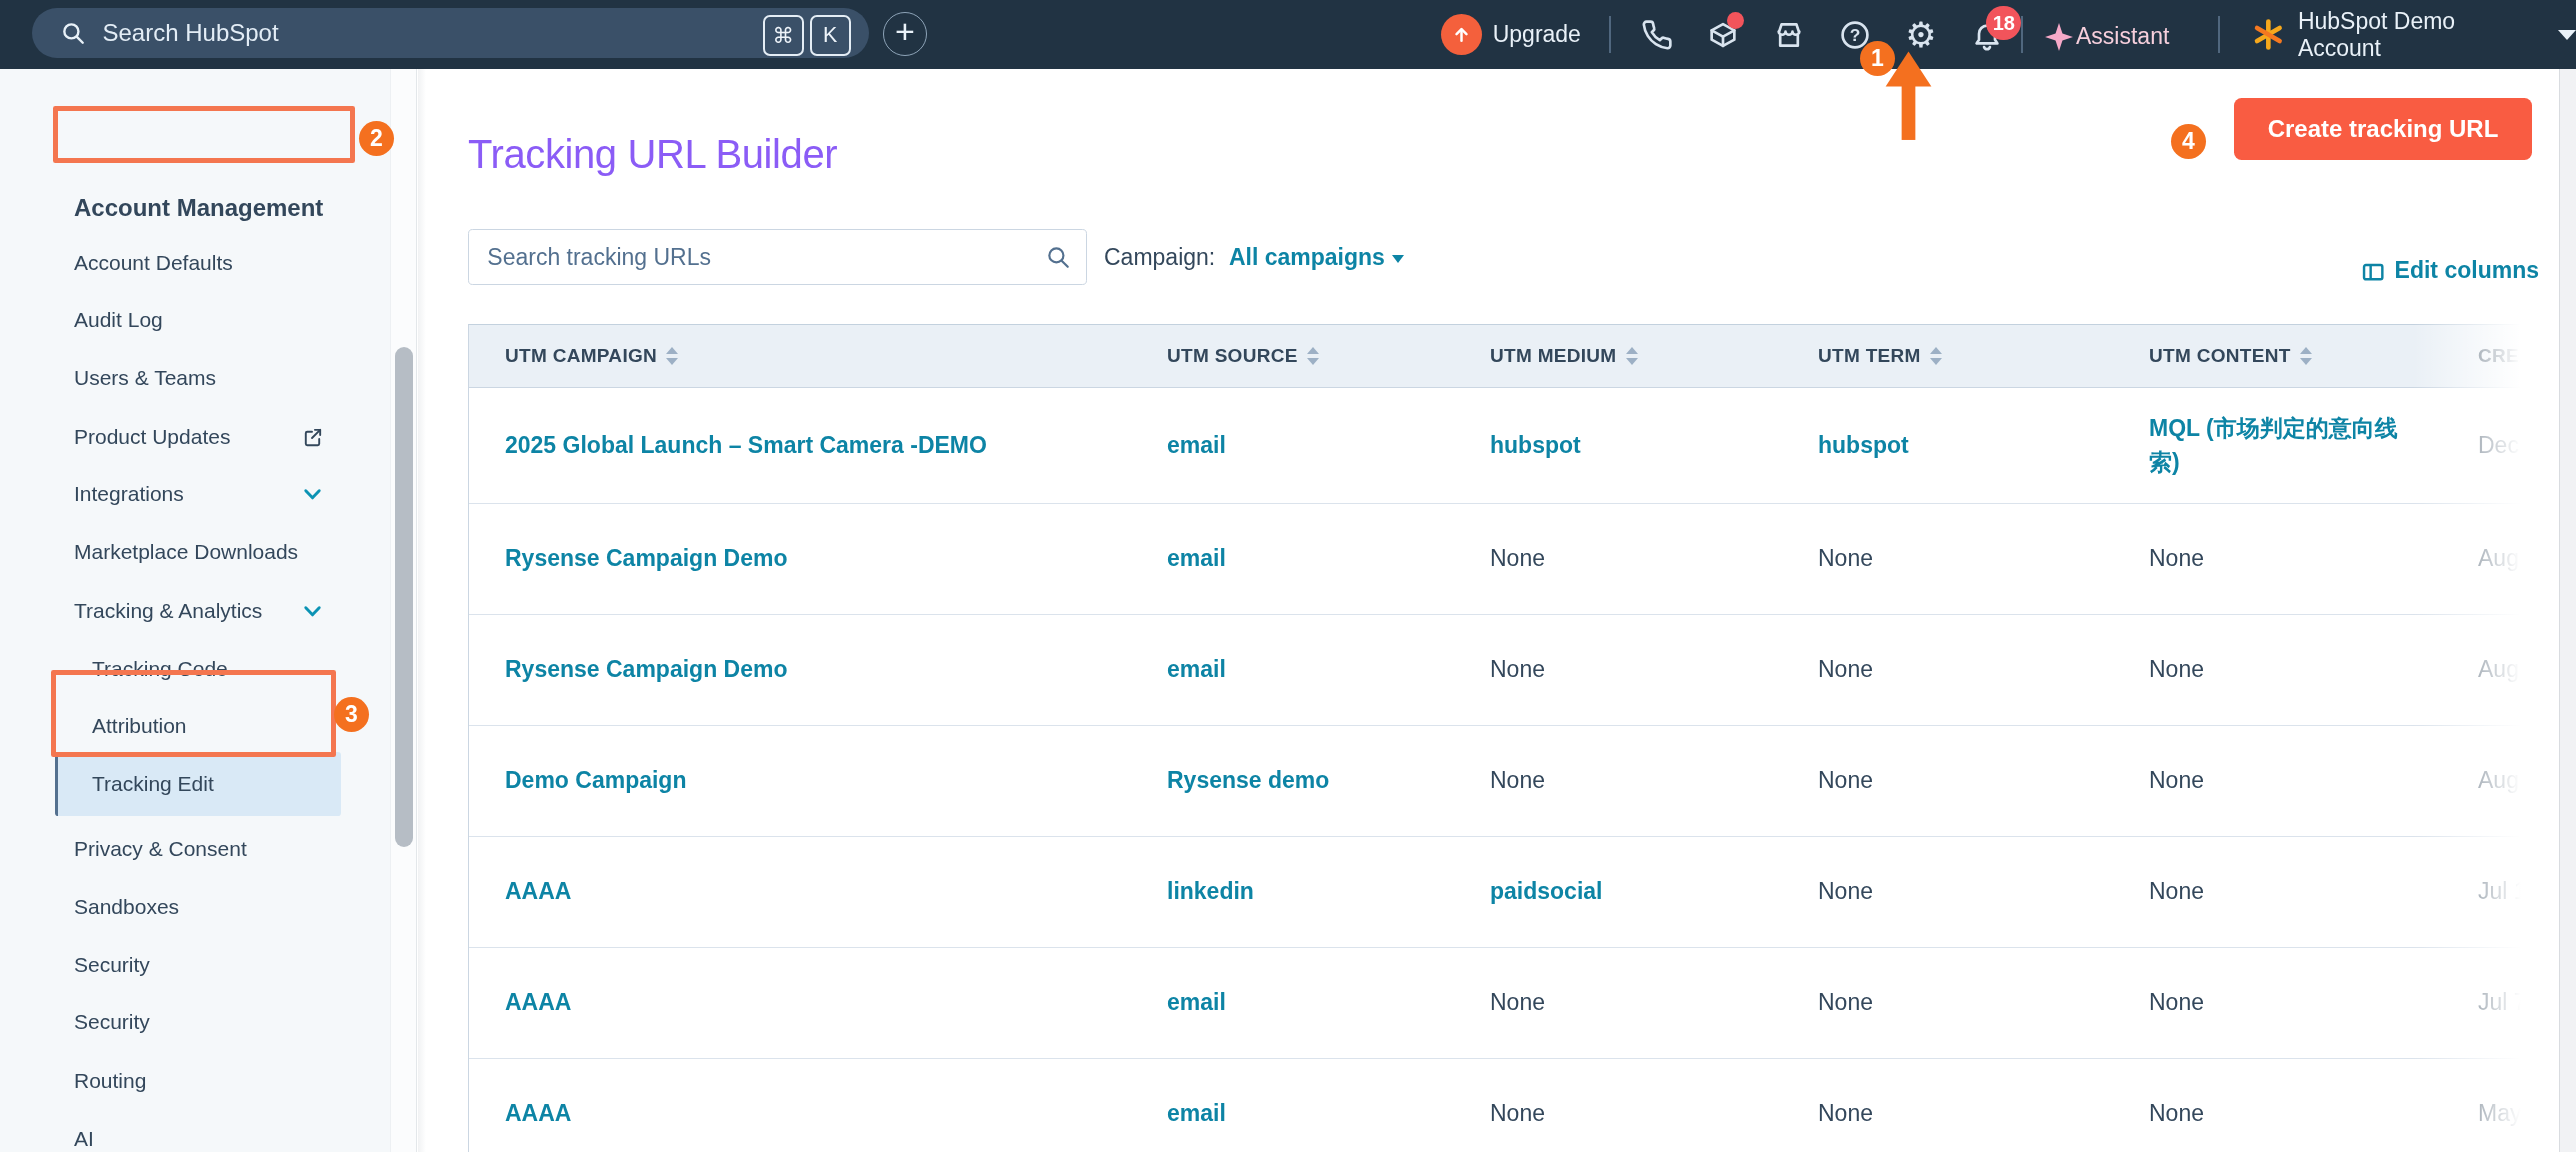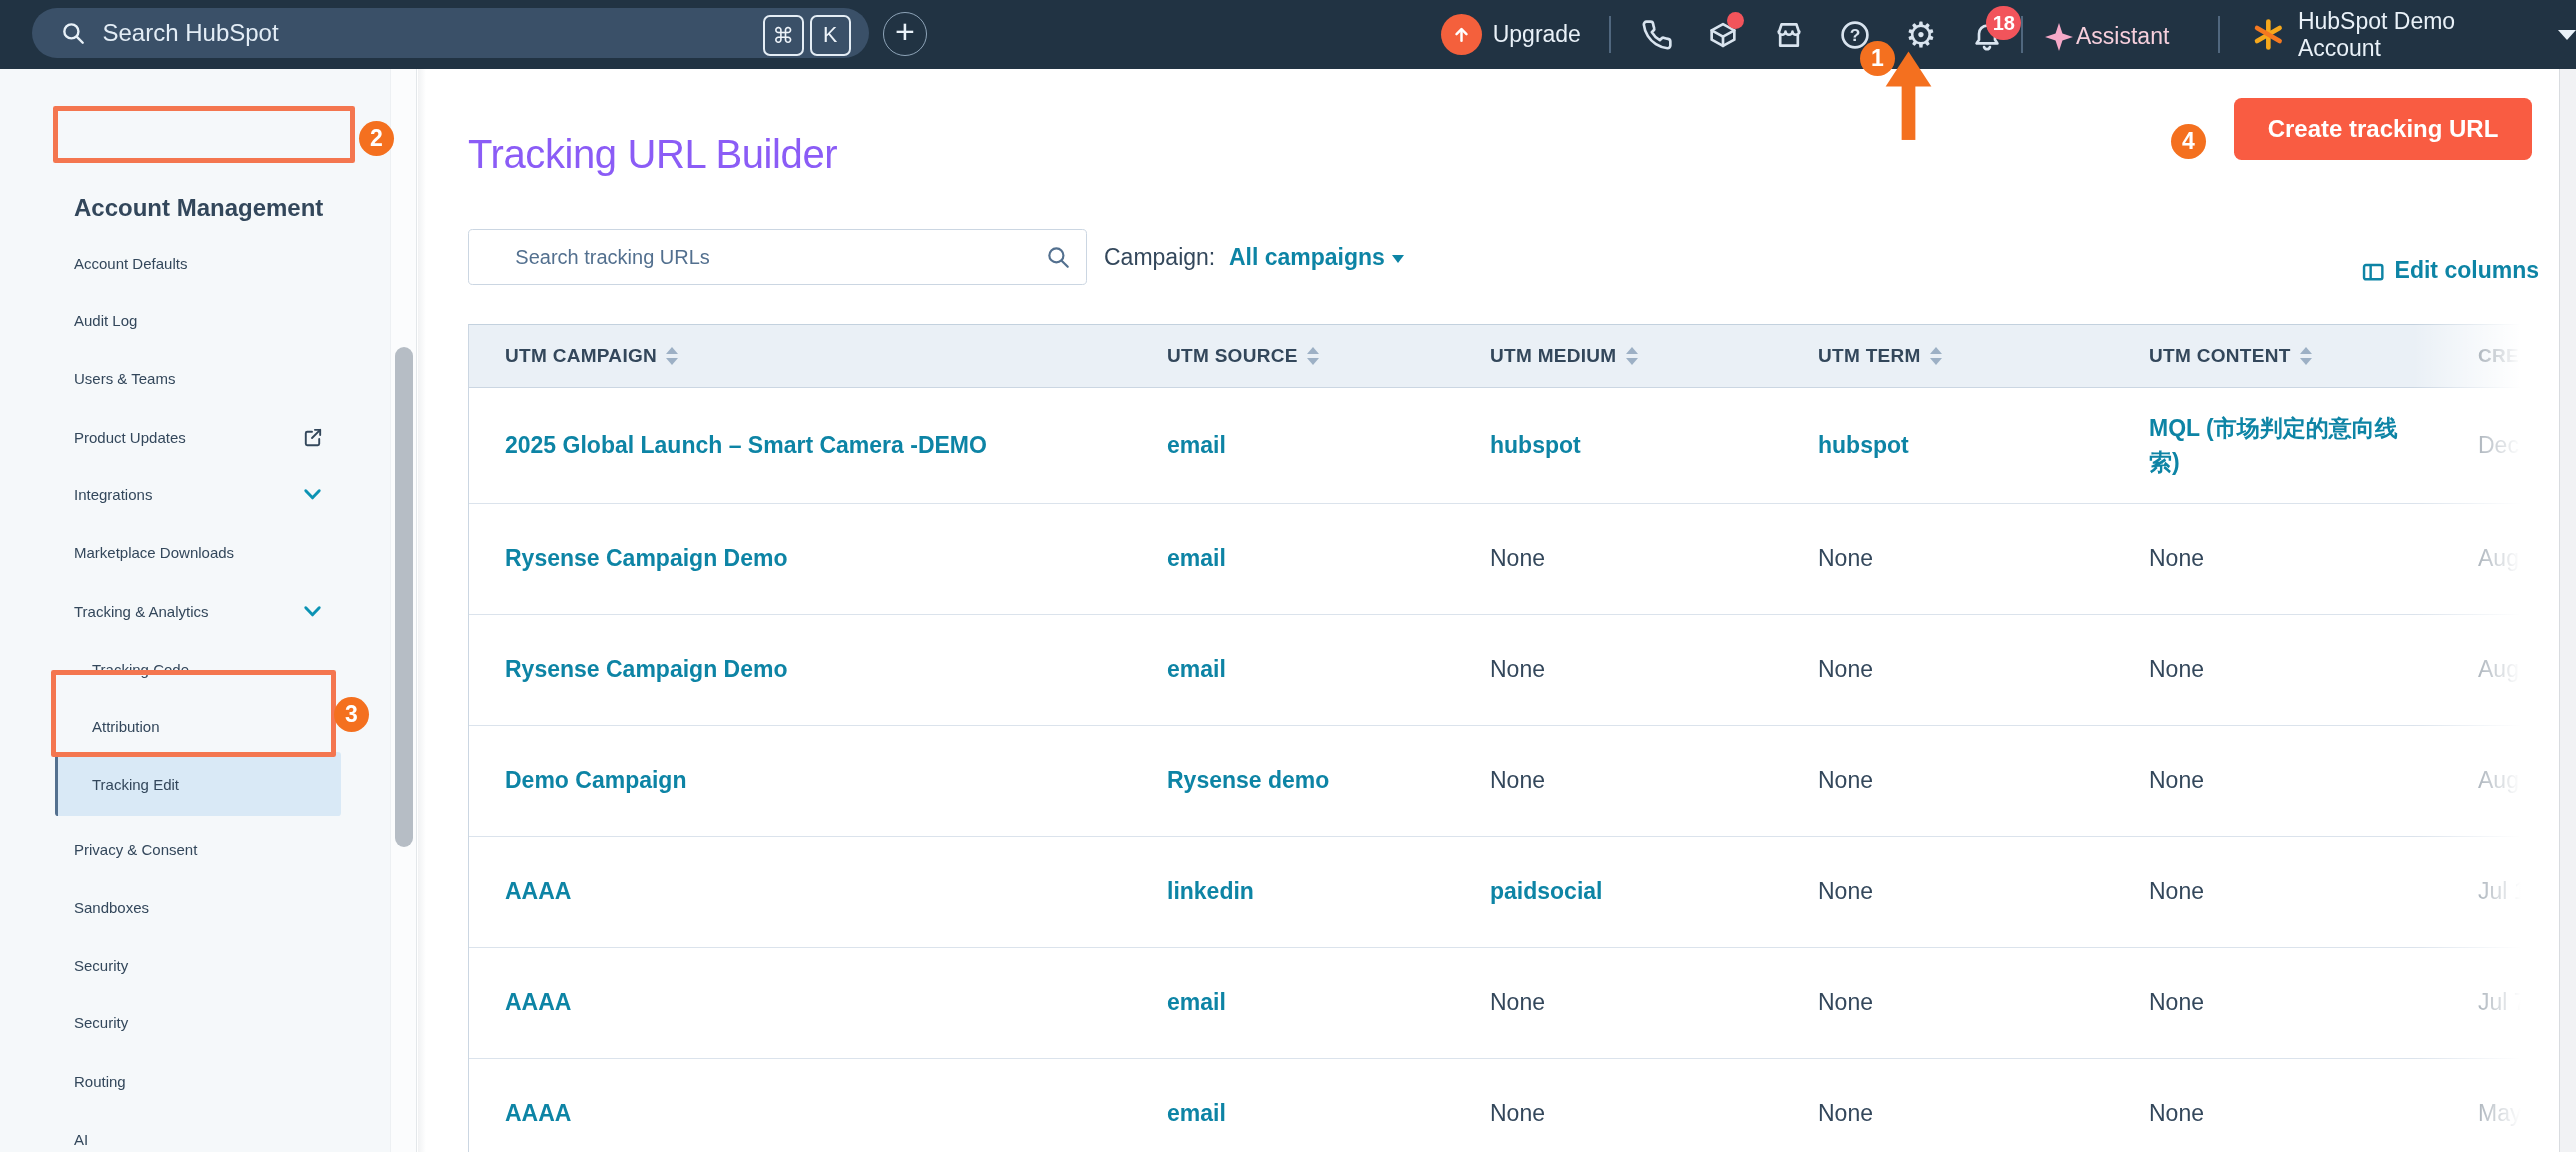--- a/index.html
+++ b/index.html
@@ -35,21 +35,21 @@
   .assistant svg{width:32px;height:32px;}
   .assistant .tb-label{color:#f6cfdc;}
   .account{position:absolute;left:2251px;top:0;height:69px;display:flex;align-items:center;gap:12.2px;cursor:pointer;}
   .account svg{width:35px;height:35px;}
   .caret{width:0;height:0;border-left:9.2px solid transparent;border-right:9.2px solid transparent;
     border-top:10.7px solid #e9f1f8;margin-left:4.6px;}
 
   
   .sidebar{position:absolute;left:0;top:69px;width:390px;height:1084px;background:#f5f8fa;}
   .sb-item{position:absolute;left:0;width:390px;height:58px;display:flex;align-items:center;
-    padding-left:74px;font-size:15px;color:#33475b;box-sizing:border-box;cursor:pointer;}
+    padding-left:74px;font-size:21px;color:#33475b;box-sizing:border-box;cursor:pointer;}
   .sb-item.sub{padding-left:92px;}
   .sb-item.heading{font-weight:700;font-size:24px;}
   .sb-item.active{left:55px;width:286px;height:64px;background:#d9e9f6;border-left:3.8px solid #54718f;
     border-radius:3.1px;padding-left:34px;}
   .sb-trail{position:absolute;left:301px;display:flex;align-items:center;color:#33475b;}
   .sb-trail svg{width:23px;height:23px;}
   .sb-trail.teal{color:#0b93b4;}
   .sb-track{position:absolute;left:390px;top:69px;width:27px;height:1084px;background:#fbfcfd;
     border-left:0.8px solid #edf0f3;border-right:0.8px solid #e3e7ea;box-sizing:border-box;}
   .sb-thumb{position:absolute;left:395px;top:347px;width:17.6px;height:500px;border-radius:9.2px;background:#b6bdc5;cursor:pointer;}
@@ -58,21 +58,21 @@
 
   
   .page-title{position:absolute;left:468px;top:105px;font-size:40px;font-weight:500;letter-spacing:-0.4px;color:#8b5cf6;}
   .create-btn{position:absolute;left:2234px;top:98px;width:298px;height:62px;border-radius:7.6px;border:none;
     background:#f95c42;color:#fff;font-family:"Liberation Sans",sans-serif;font-size:24px;font-weight:700;cursor:pointer;}
 
   
   .search-box{position:absolute;left:468px;top:229px;width:619px;height:56px;border:1.5px solid #cbd6e2;
     border-radius:4.6px;background:#fff;display:flex;align-items:center;justify-content:space-between;
     padding:0 15.3px 0 18.3px;box-sizing:border-box;cursor:text;}
-  .search-box .ph{font-size:20px;color:#53708f;margin-left:28px;}
+  .search-box .ph{font-size:23px;color:#53708f;}
   .search-box svg{width:26px;height:26px;color:#53708f;}
   .campaign{position:absolute;left:1104px;top:229px;height:56px;display:flex;align-items:center;font-size:23px;}
   .campaign .lab{color:#33475b;margin-right:13.7px;font-weight:500;}
   .campaign .val{color:#0d84a5;font-weight:700;cursor:pointer;display:flex;align-items:center;gap:7.6px;}
   .tealcaret{width:0;height:0;border-left:6.9px solid transparent;border-right:6.9px solid transparent;
     border-top:8.4px solid #0d84a5;margin-top:3.1px;}
   .editcols{position:absolute;left:2361px;top:257px;display:flex;gap:9.2px;align-items:flex-end;
     color:#0d84a5;font-weight:700;font-size:23px;cursor:pointer;}
   .editcols svg{width:24.4px;height:24.4px;margin-top:1.5px;}
 

